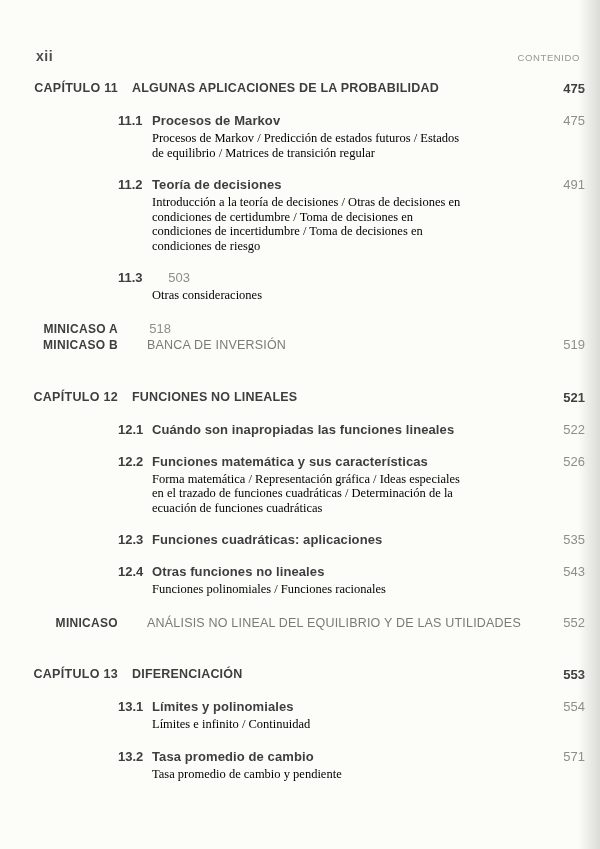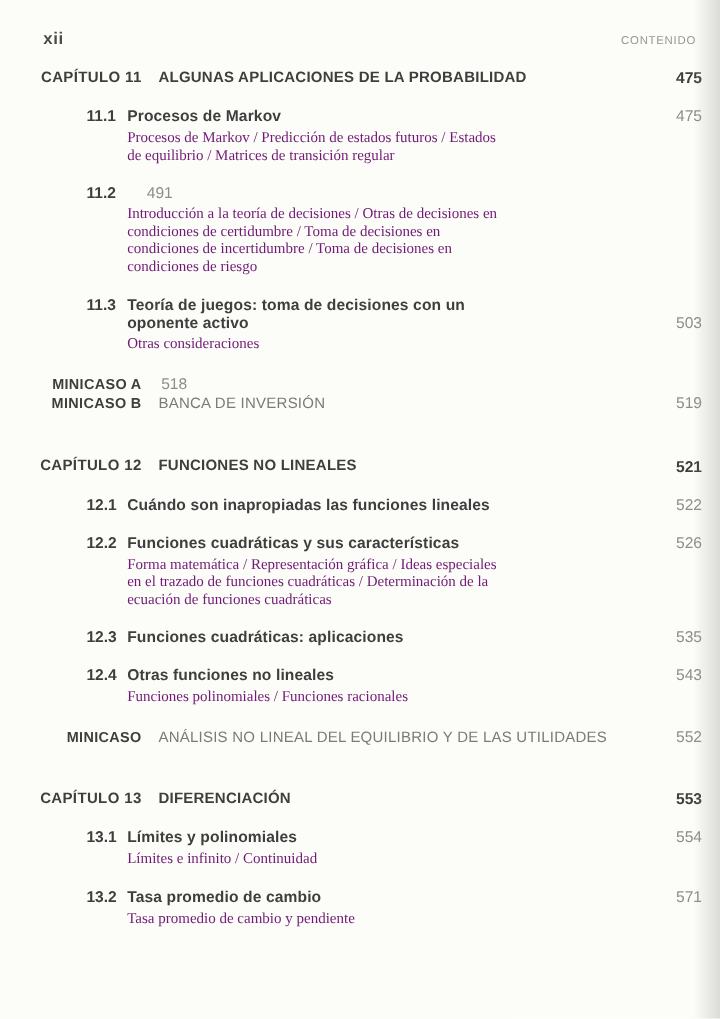--- a/index.html
+++ b/index.html
@@ -28,21 +28,21 @@
       rgba(168,168,160,0) 0%,
       rgba(168,168,160,0.18) 45%,
       rgba(150,150,142,0.32) 100%);
     pointer-events: none;
   }
 
   .header {
     display: flex;
     justify-content: space-between;
     align-items: baseline;
-    padding: 24px 20px 0 36px;
+    padding: 48px 20px 0 36px;
   }
   .folio {
     font-size: 14px;
     font-weight: 700;
     color: #4d4c4a;
     letter-spacing: 0.5px;
   }
   .running-head {
     font-size: 9.5px;
     color: #96958f;
@@ -84,21 +84,21 @@
     font-size: 12.5px;
     font-weight: 700;
     letter-spacing: 0.2px;
   }
   .chapter-page {
     font-size: 13px;
     font-weight: 700;
   }
 
   
-  .sections { margin-left: 72px; }
+  .sections { margin-left: 118px; }
   .section { margin-top: 17px; }
   .section-head {
     align-items: flex-start;
     line-height: 15px;
   }
   .num-col {
     flex: 0 0 34px;
     width: 34px;
     font-size: 13px;
     font-weight: 700;
@@ -116,30 +116,31 @@
     font-size: 13px;
     font-weight: 400;
     color: #8e8d89;
   }
   .section-desc {
     margin-left: 34px;
     margin-top: 3px;
     font-family: "Liberation Serif", serif;
     font-size: 12.5px;
     line-height: 14.5px;
-    color: #701a75;
+    color: #000000;
     max-width: 400px;
   }
   .section-desc .line { display: block; }
 
   
   .minicase-group { margin-top: 18px; }
   .minicase-row {
     align-items: baseline;
     line-height: 15.5px;
+    gap: 15px;
   }
   .minicase-label {
     font-size: 12px;
     font-weight: 700;
     letter-spacing: 0.3px;
   }
   .minicase-title {
     flex: 1;
     margin-left: 14px;
     font-size: 12.5px;
@@ -181,36 +182,35 @@
       <span class="page-col section-page">475</span>
     </div>
     <div class="section-desc">
               <span class="line">Procesos de Markov / Predicción de estados futuros / Estados</span>
               <span class="line">de equilibrio / Matrices de transición regular</span>
             </div>
   </div>
           <div class="section">
     <div class="row section-head">
       <span class="num-col">11.2</span>
+      <span class="section-title">
+                <span class="line">Teoría de decisiones</span>
+              </span>
       <span class="page-col section-page">491</span>
     </div>
     <div class="section-desc">
               <span class="line">Introducción a la teoría de decisiones / Otras de decisiones en</span>
               <span class="line">condiciones de certidumbre / Toma de decisiones en</span>
               <span class="line">condiciones de incertidumbre / Toma de decisiones en</span>
               <span class="line">condiciones de riesgo</span>
             </div>
   </div>
           <div class="section">
     <div class="row section-head">
       <span class="num-col">11.3</span>
-      <span class="section-title">
-                <span class="line">Teoría de juegos: toma de decisiones con un</span>
-                <span class="line">oponente activo</span>
-              </span>
       <span class="page-col section-page">503</span>
     </div>
     <div class="section-desc">
               <span class="line">Otras consideraciones</span>
             </div>
   </div>
         </div>
     <div class="minicase-group">
           <div class="row minicase-row">
     <span class="label-col minicase-label">MINICASO A</span>
@@ -237,21 +237,21 @@
                 <span class="line">Cuándo son inapropiadas las funciones lineales</span>
               </span>
       <span class="page-col section-page">522</span>
     </div>
 
   </div>
           <div class="section">
     <div class="row section-head">
       <span class="num-col">12.2</span>
       <span class="section-title">
-                <span class="line">Funciones cuadráticas y sus características</span>
+                <span class="line">Funciones matemática y sus características</span>
               </span>
       <span class="page-col section-page">526</span>
     </div>
     <div class="section-desc">
               <span class="line">Forma matemática / Representación gráfica / Ideas especiales</span>
               <span class="line">en el trazado de funciones cuadráticas / Determinación de la</span>
               <span class="line">ecuación de funciones cuadráticas</span>
             </div>
   </div>
           <div class="section">

